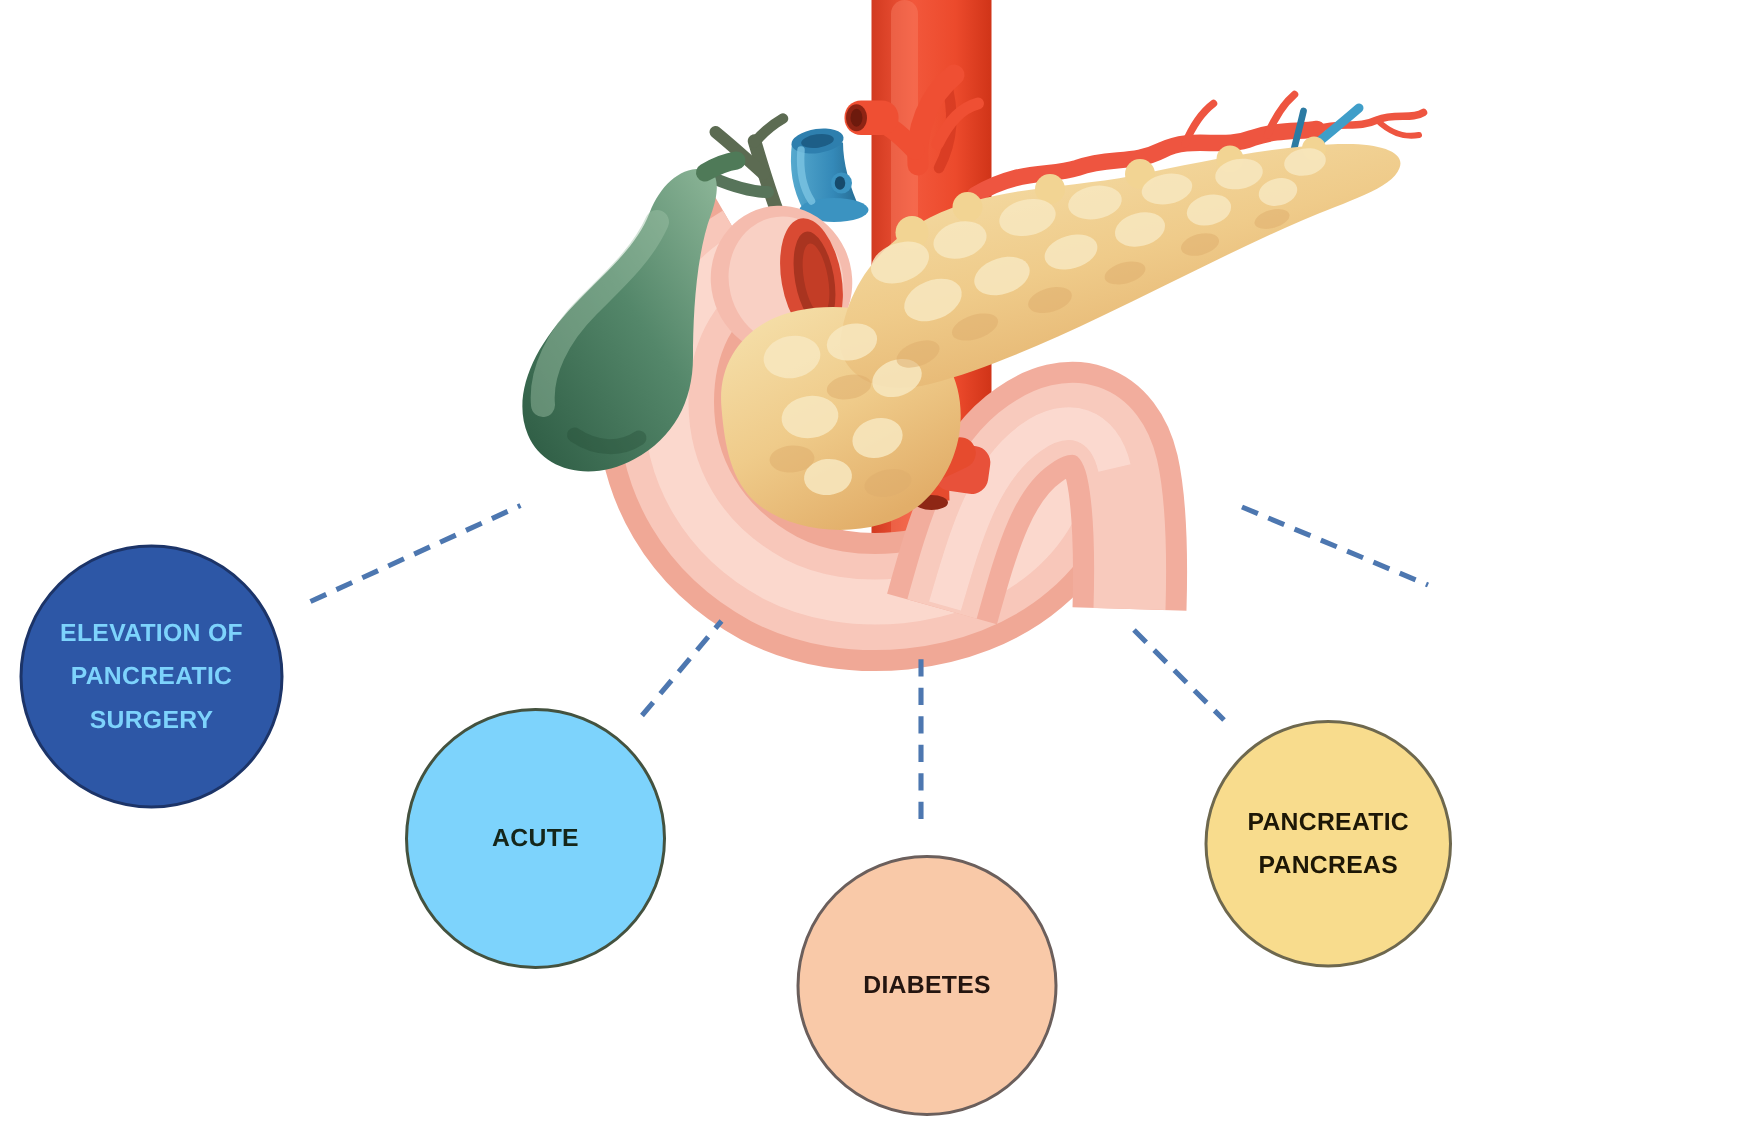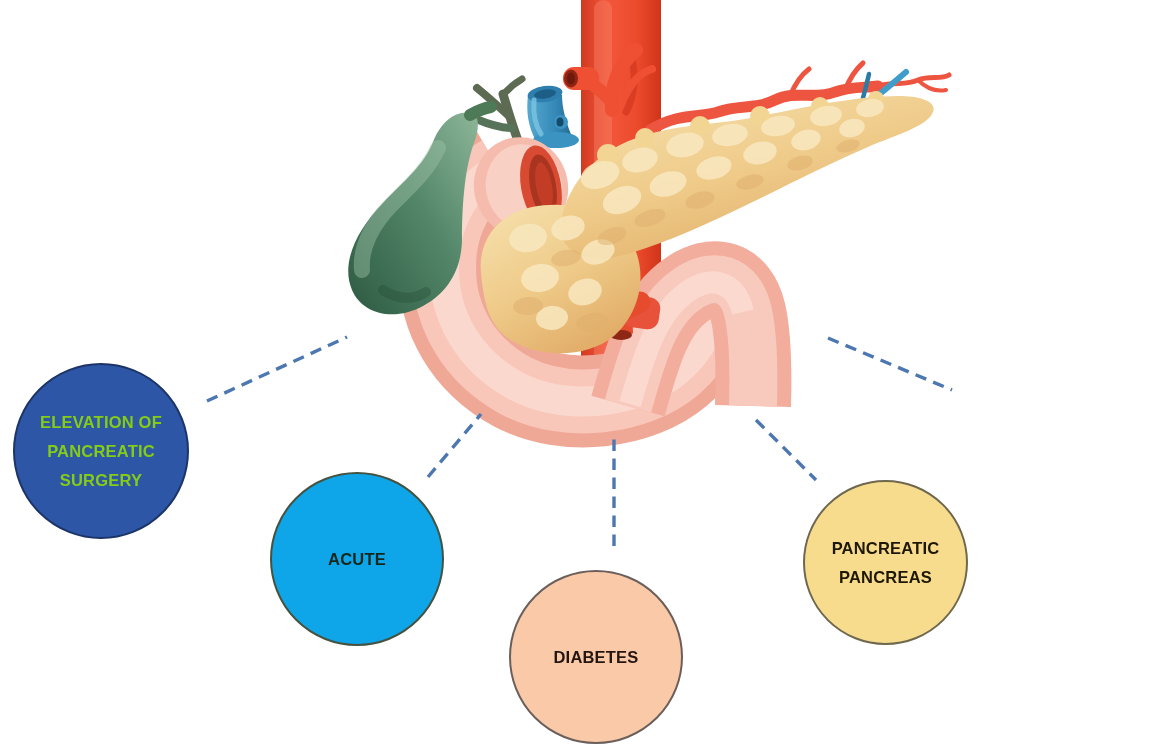--- a/index.html
+++ b/index.html
@@ -10,21 +10,21 @@
   .illustration-svg{position:absolute;left:0;top:0;}
   .node{
     position:absolute;border-radius:50%;
     display:flex;flex-direction:column;align-items:center;justify-content:center;
     text-align:center;font-weight:700;font-size:16.5px;line-height:29px;
     letter-spacing:.2px;border:2px solid #333;box-sizing:border-box;
   }
   .node span{display:block;white-space:nowrap;}
   .n1{left:13px;top:363px;width:176px;height:176px;}
   .n2{left:270px;top:472px;width:174px;height:174px;}
-  .n3{left:509px;top:570px;width:174px;height:174px;text-align:center;}
+  .n3{left:531px;top:570px;width:174px;height:174px;text-align:center;}
   .n4{left:803px;top:480px;width:165px;height:165px;}
   .n5{left:992px;top:368px;width:168px;height:168px;}
 </style>
 </head>
 <body>
 
 <div class="canvas">
 
   <svg class="illustration-svg" width="1170" height="747" viewBox="0 0 1170 747">
     <defs>
@@ -186,27 +186,27 @@
 
     <g stroke="#4d77b0" stroke-width="3.4" stroke-dasharray="11.5 7.5" fill="none">
       <line x1="207" y1="401" x2="347" y2="337"></line>
       <line x1="428" y1="477" x2="481" y2="414"></line>
       <line x1="614" y1="546" x2="614" y2="439"></line>
       <line x1="756" y1="420" x2="816" y2="480"></line>
       <line x1="828" y1="338" x2="952" y2="390"></line>
     </g>
   </svg>
 
-  <div class="node n1" style="background: rgb(45, 87, 166); border-color: rgb(28, 52, 104); color: #84cc16;">
+  <div class="node n1" style="background: rgb(45, 87, 166); border-color: rgb(28, 52, 104); color: #7dd3fc;">
     <span>ELEVATION OF</span>
     <span>PANCREATIC</span>
     <span>SURGERY</span>
   </div>
 
-  <div class="node n2" style="background: #0ea5e9; border-color: rgb(68, 82, 63); color: rgb(21, 38, 26);">
+  <div class="node n2" style="background: #7dd3fc; border-color: rgb(68, 82, 63); color: rgb(21, 38, 26);">
     <span>ACUTE</span>
   </div>
 
   <div class="node n3" style="background: rgb(249, 201, 168); border-color: rgb(107, 95, 92); color: rgb(36, 21, 16);">
     <span>DIABETES</span>
   </div>
 
   <div class="node n4" style="background: rgb(248, 220, 141); border-color: rgb(110, 104, 78); color: rgb(29, 23, 6);">
     <span>PANCREATIC</span>
     <span>PANCREAS</span>

